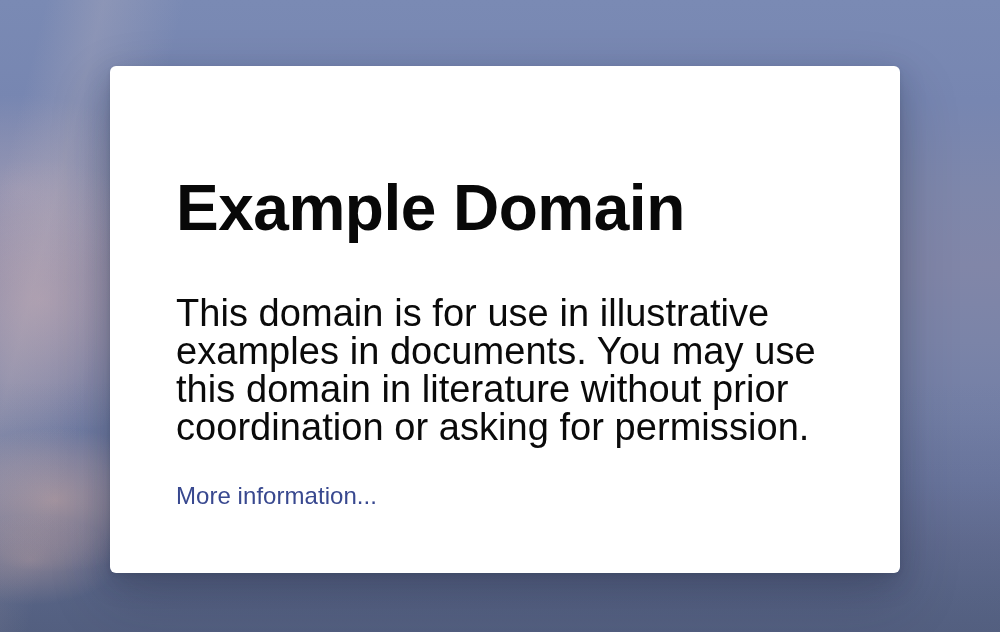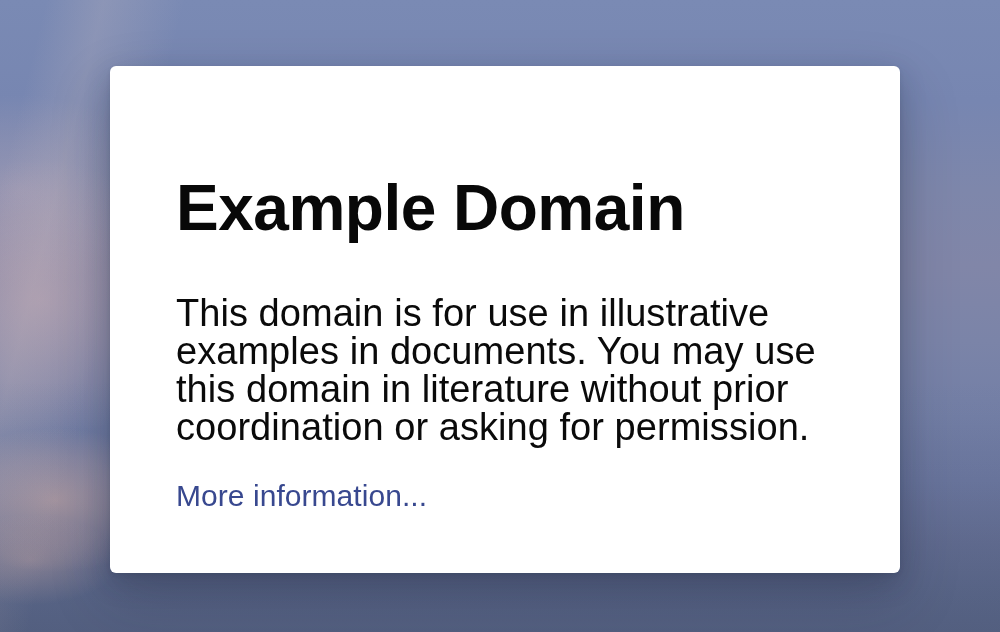--- a/index.html
+++ b/index.html
@@ -123,21 +123,21 @@
     font-size:38px;
     font-weight:400;
     line-height:38px;
     letter-spacing:0.05px;
     color:#0a0a0a;
   }
 
   #more-information-link {
     position:absolute;
     top:411px; left:0;
-    font-size:30px;
+    font-size:24px;
     font-weight:400;
     line-height:38px;
     letter-spacing:0.05px;
     color:#38488f;
     text-decoration:none;
     white-space:nowrap;
   }
 </style>
 </head>
 <body>

